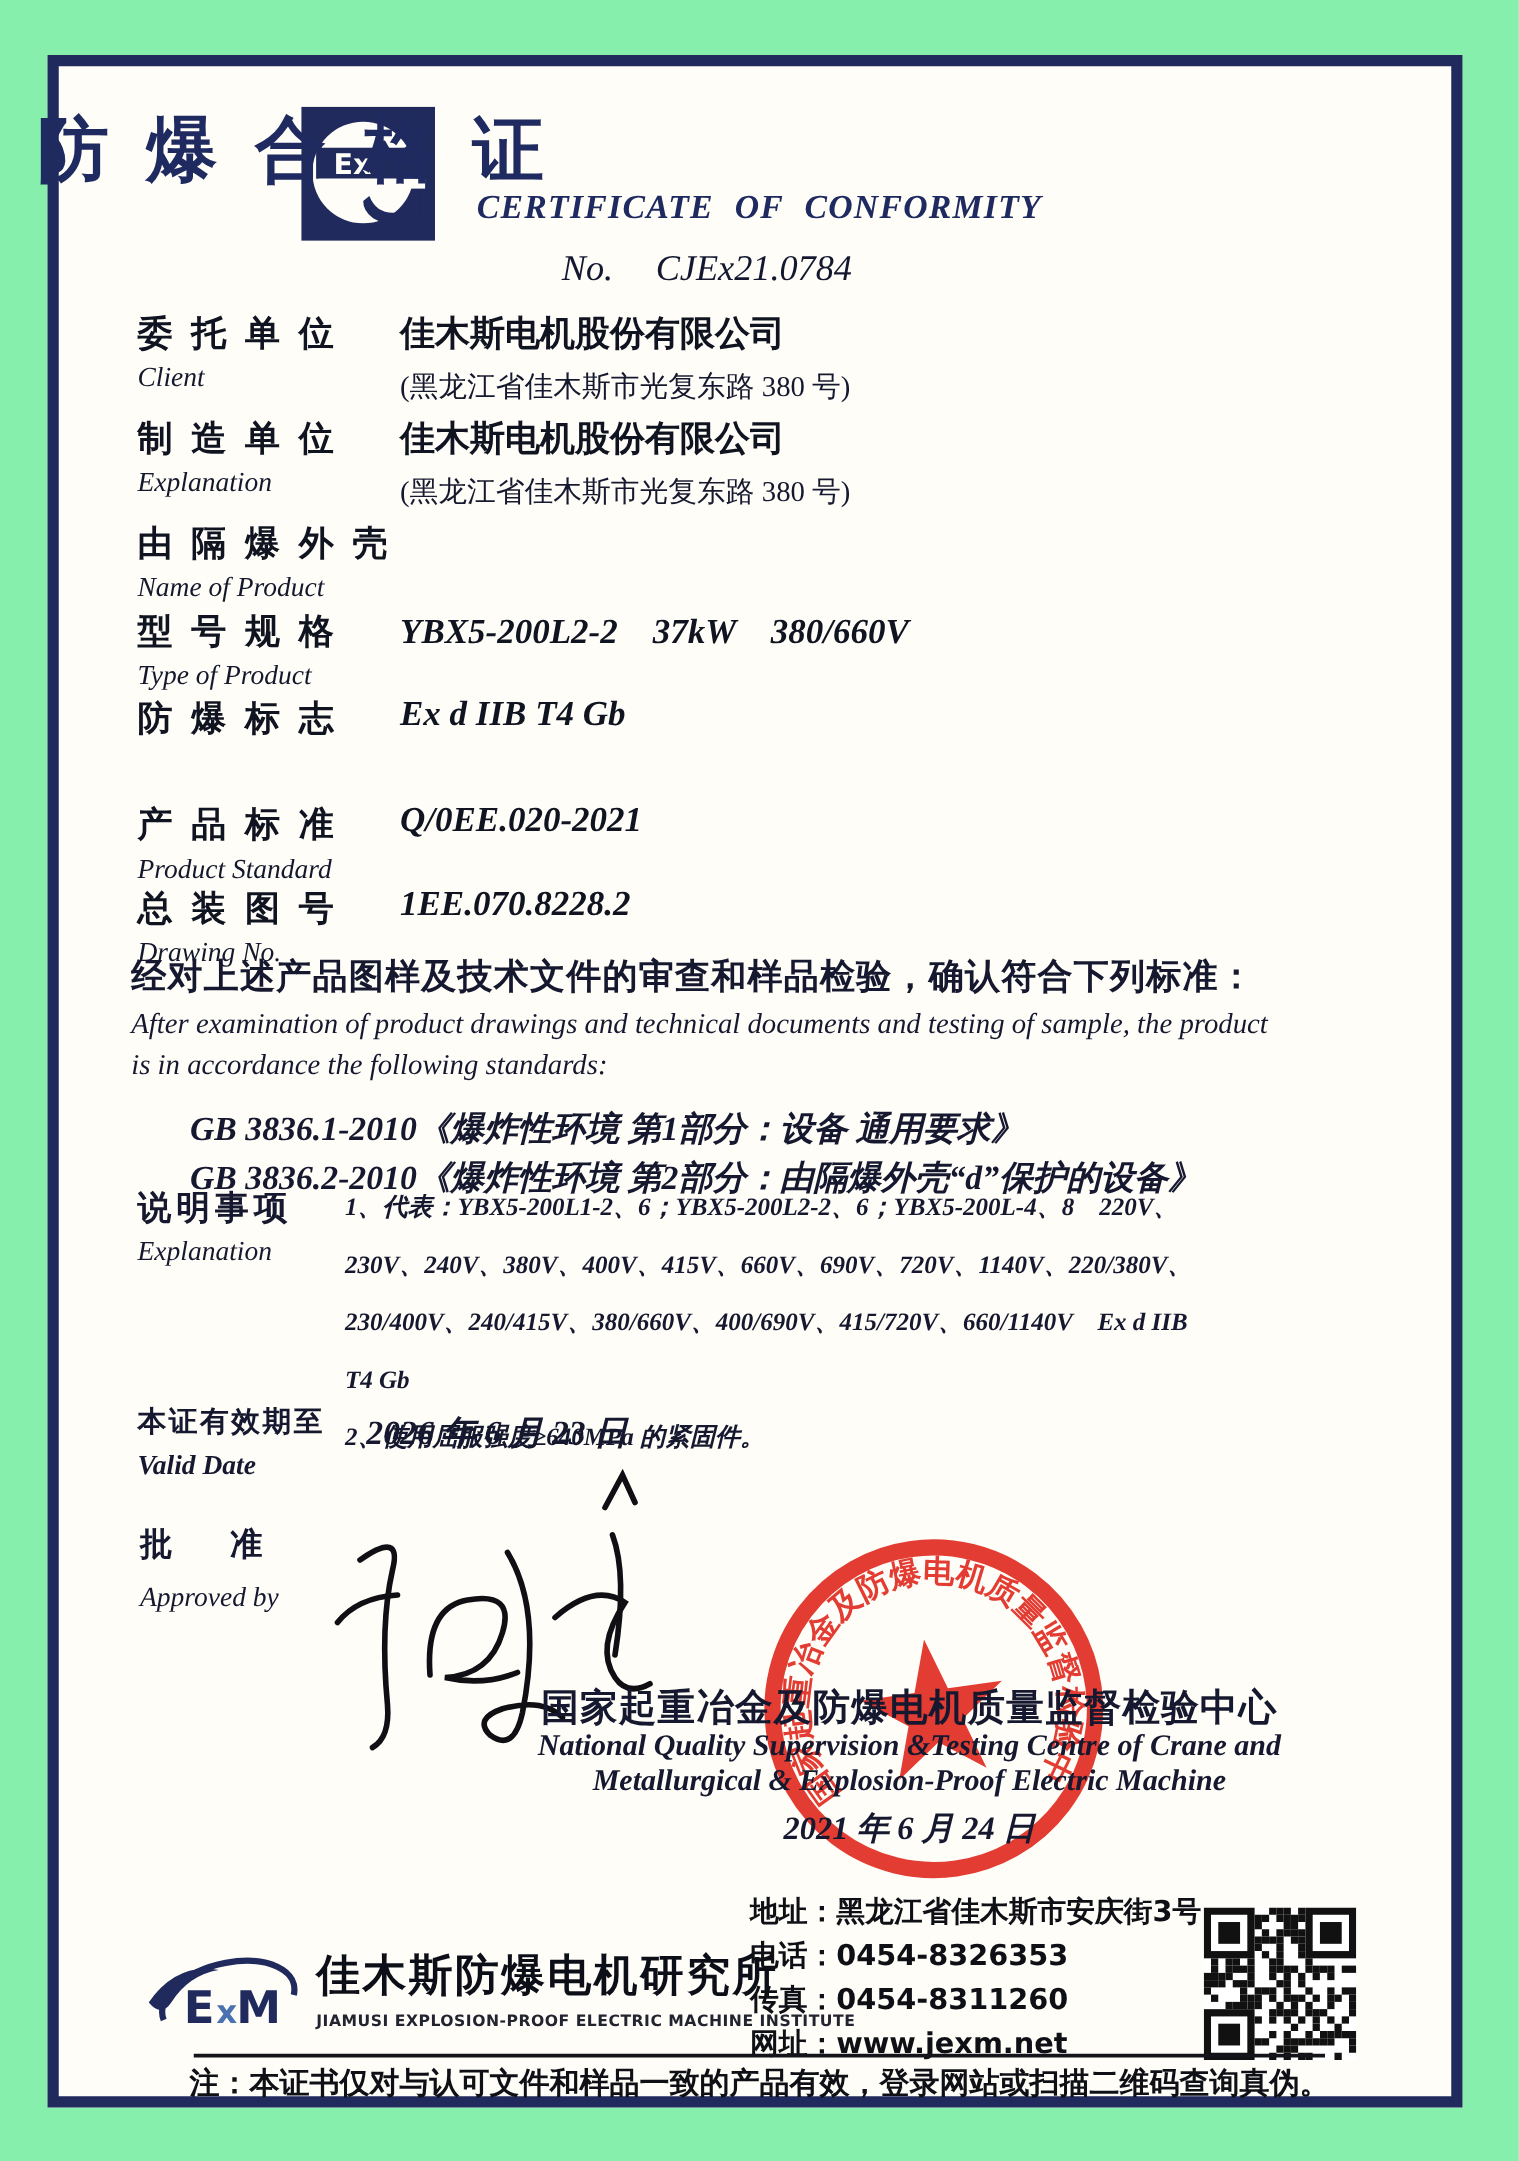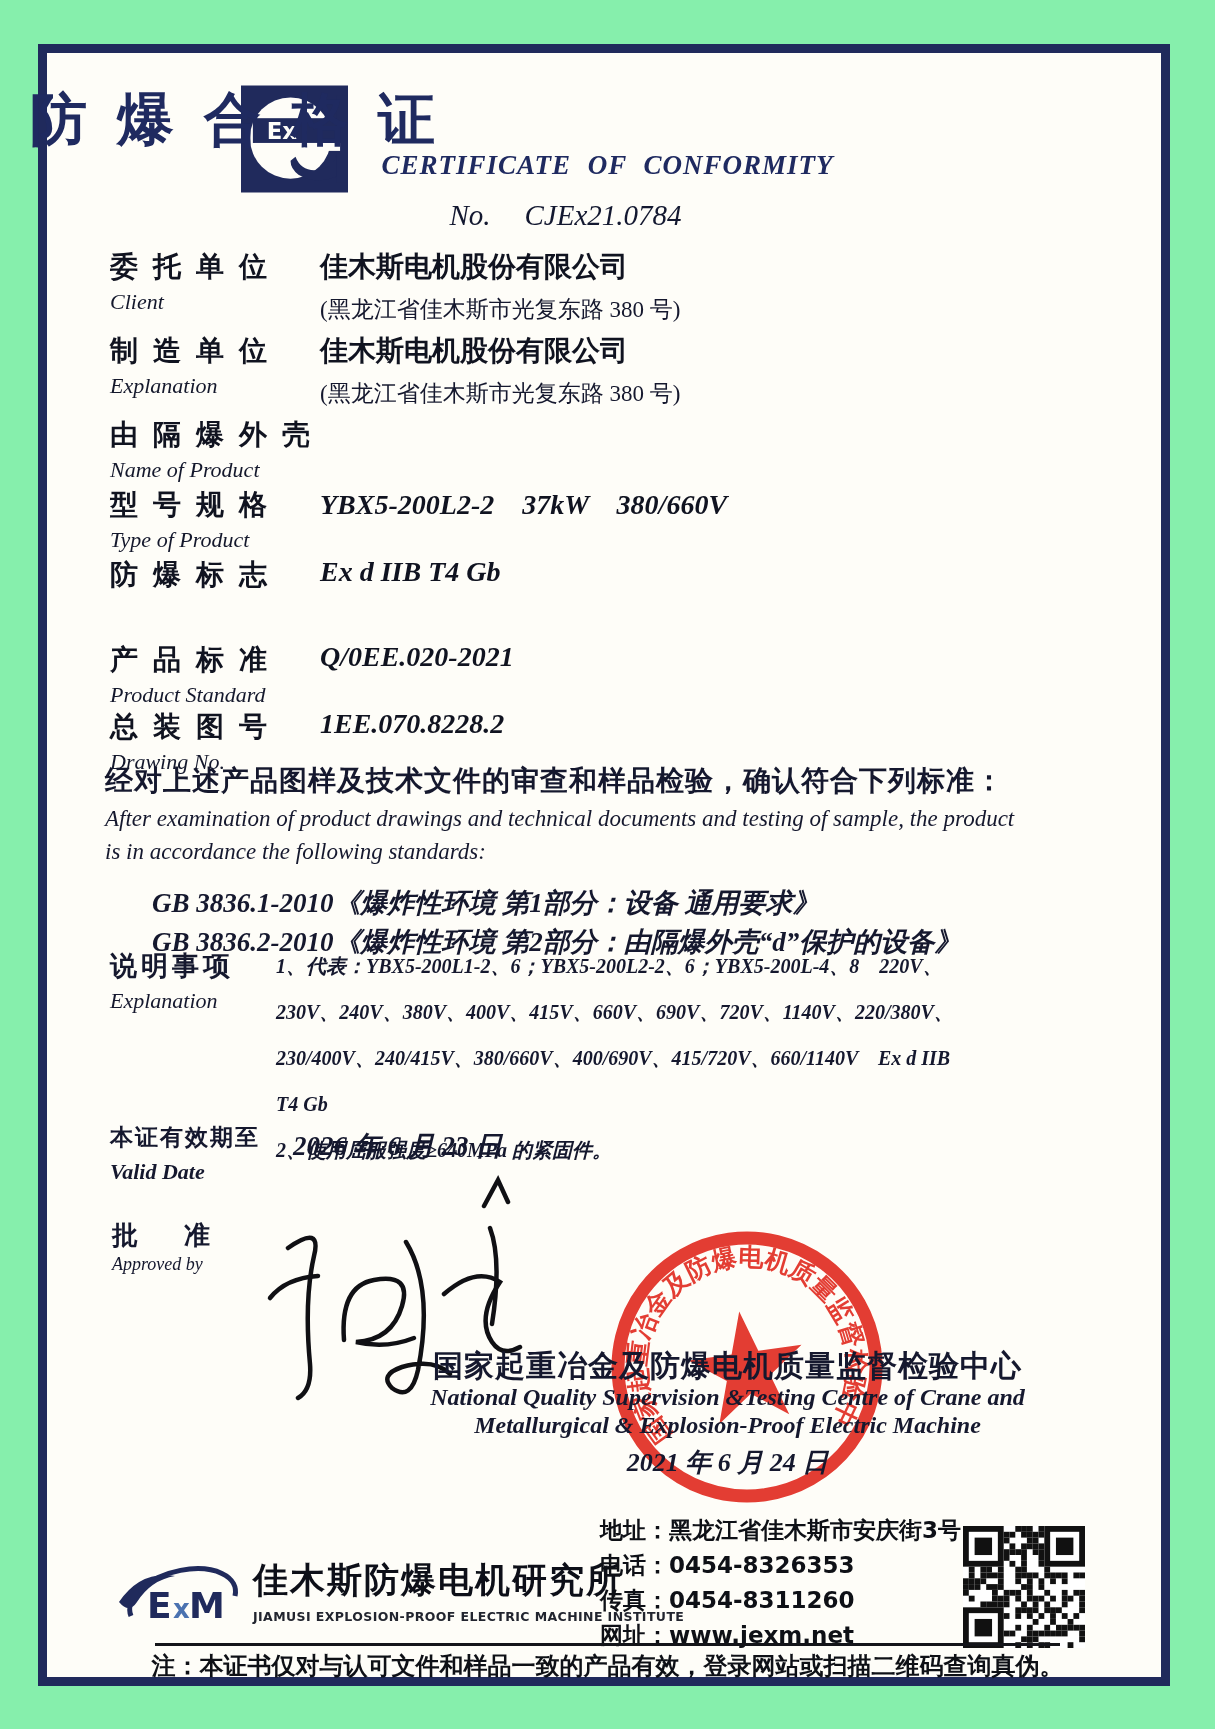--- a/index.html
+++ b/index.html
@@ -54,21 +54,21 @@
   .expl-en { font-size:22px; margin-top:4px; }
   .expl-lines { left:276px; top:943px; font-size:20px; font-weight:600; line-height:46px; white-space:nowrap; }
 
   .valid { left:110px; top:1122px; }
   .valid-cn { font-size:23px; font-weight:bold; letter-spacing:2px; }
   .valid-en { font-size:22px; font-weight:bold; margin-top:6px; }
   .valid-val { left:293px; top:1128px; font-size:27px; font-weight:600; }
 
   .approve { left:112px; top:1218px; }
   .approve-cn { font-size:26px; font-weight:bold; letter-spacing:46px; white-space:nowrap; }
-  .approve-en { font-size:18px; margin-top:1px; letter-spacing:0; }
+  .approve-en { font-size:22px; margin-top:12px; letter-spacing:0; }
 
   .signature { left:248px; top:1158px; width:320px; height:245px; }
 
   .stamp { left:604px; top:1224px; width:286px; height:286px; opacity:.88; transform:rotate(-8deg); }
 
   .issuer { left:280px; right:40px; text-align:center; }
   .issuer-cn { top:1346px; font-size:30px; font-weight:bold; letter-spacing:1px; }
   .issuer-en1 { top:1384px; font-size:24px; font-weight:bold; }
   .issuer-en2 { top:1412px; font-size:24px; font-weight:bold; }
   .issuer-date { top:1445px; font-size:26px; font-weight:600; }

